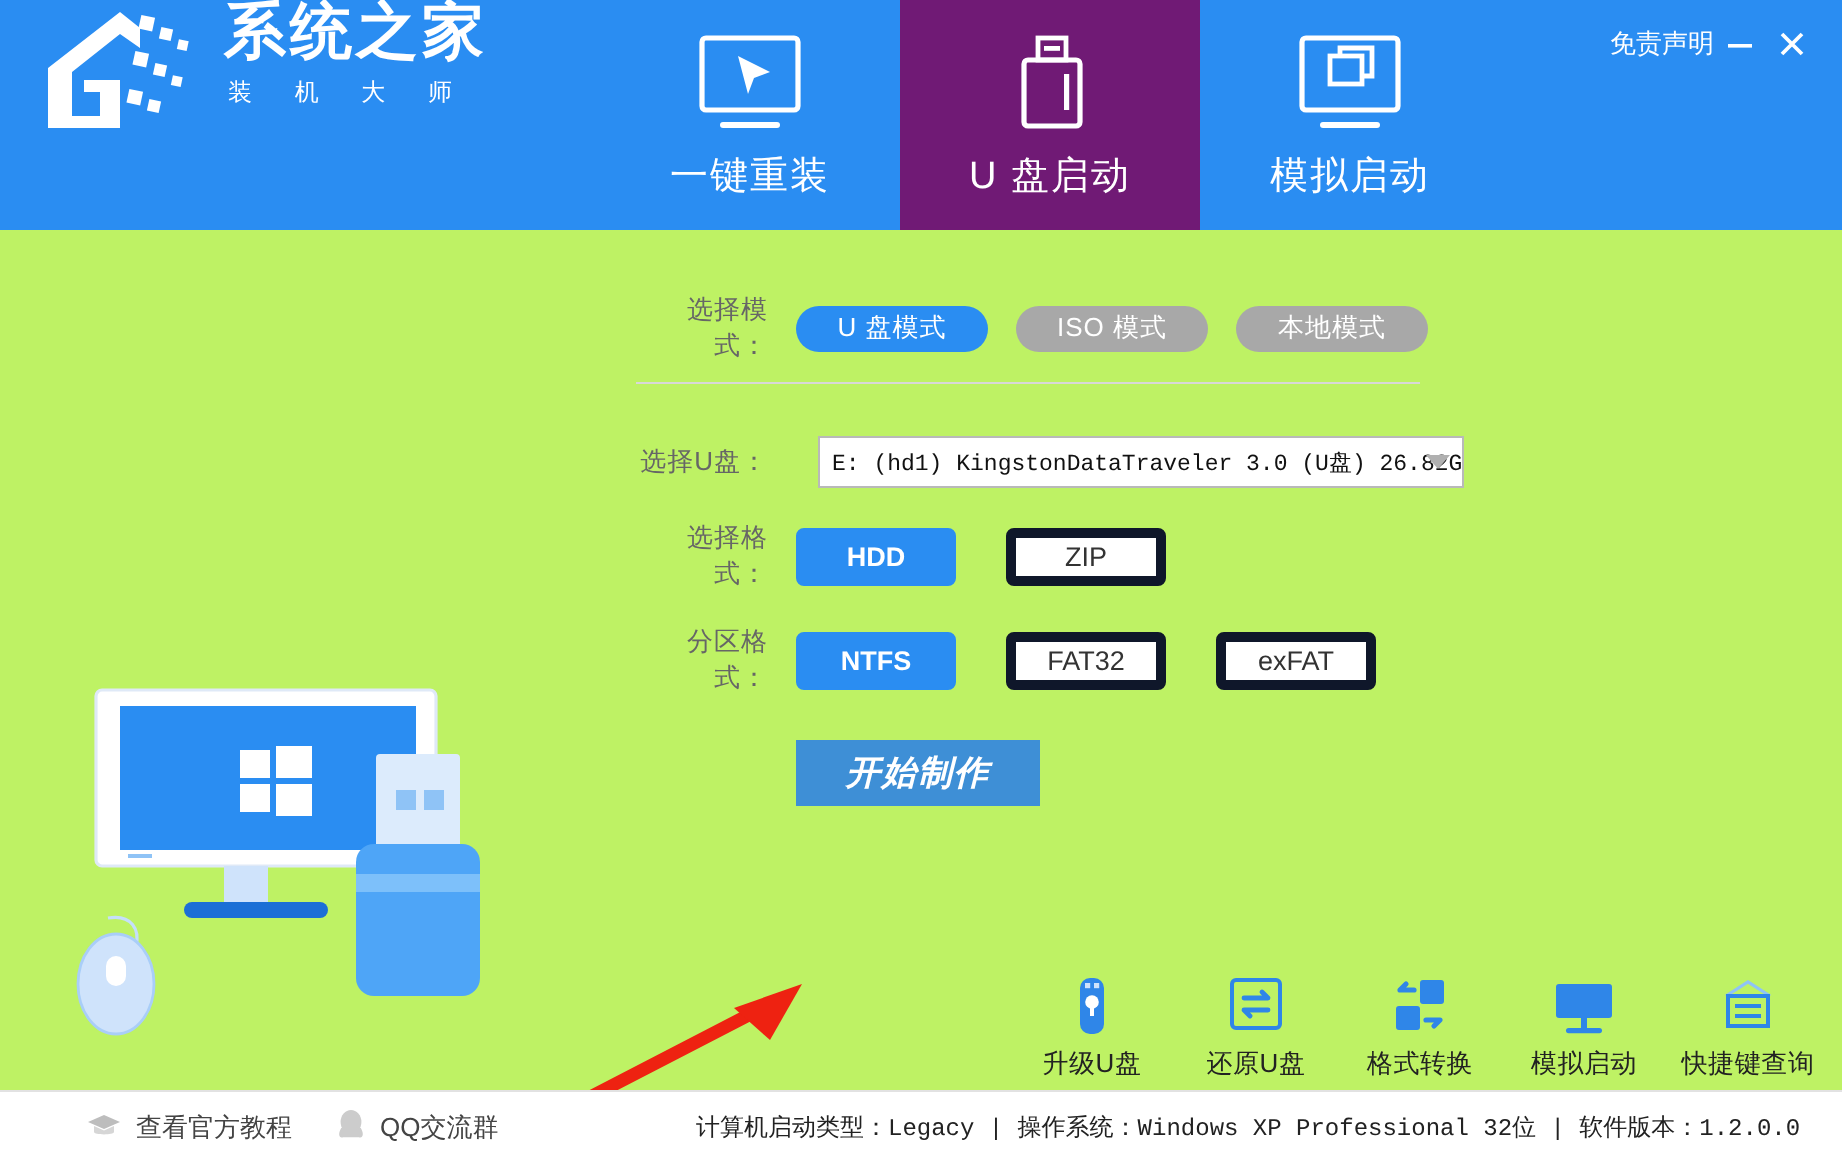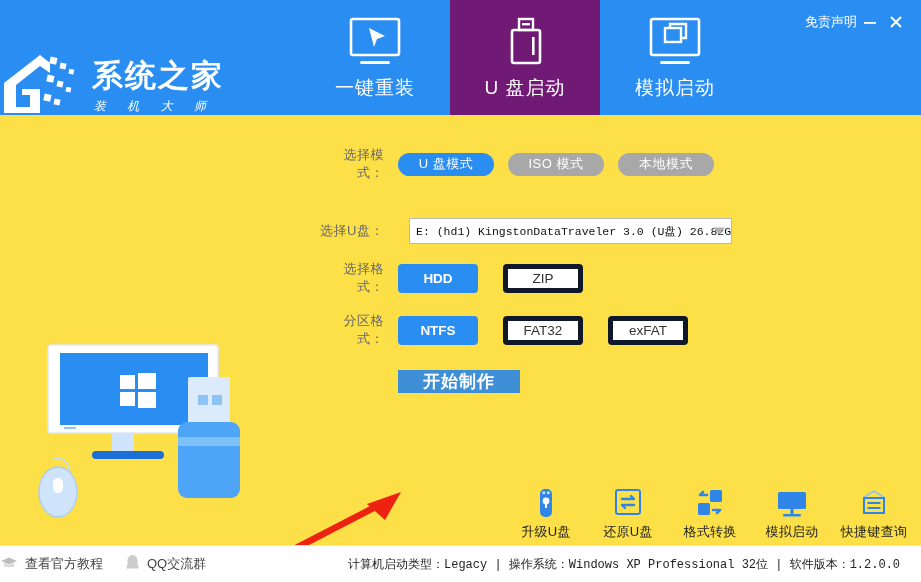--- a/index.html
+++ b/index.html
@@ -26,32 +26,33 @@
     height: 115px;
     background: #2a8df2;
     position: relative;
     flex: none;
     display: flex;
     align-items: stretch;
   }
   .logo-area {
     width: 300px;
     display: flex;
-    align-items: flex-end;
+    align-items: flex-start;
+    padding-left: 20px;
     box-sizing: border-box;
   }
   .logo-mark { width: 86px; height: 66px; flex: none; }
   .logo-text { margin-left: 6px; color: #fff; }
   .logo-title {
     font-size: 31px; font-weight: bold; letter-spacing: 2px;
     line-height: 1.05; white-space: nowrap;
   }
   .logo-sub {
     font-size: 12px; letter-spacing: 9px; margin-top: 5px;
-    white-space: nowrap; padding-left: 2px; font-style: italic;
+    white-space: nowrap; padding-left: 2px;
   }
 
   .tabs { display: flex; align-items: stretch; }
   .tab {
     width: 150px; height: 115px;
     display: flex; flex-direction: column;
     align-items: center; justify-content: center;
     color: #ffffff; cursor: pointer; box-sizing: border-box;
   }
   .tab.active { background: #701a75; }
@@ -64,21 +65,21 @@
     color: #ffffff;
   }
   .disclaimer { font-size: 13px; cursor: pointer; }
   .win-btn {
     width: 26px; height: 24px; display: flex;
     align-items: center; justify-content: center;
     cursor: pointer; font-size: 17px; line-height: 1;
   }
 
   
-  .body-area { flex: 1; position: relative; background: #fde047; }
+  .body-area { flex: 1; position: relative; background: #bef264; }
 
   .illustration { position: absolute; left: 30px; top: 222px; width: 260px; height: 190px; }
 
   .form { position: absolute; left: 318px; top: 28px; width: 420px; }
 
   .row { display: flex; align-items: center; margin-bottom: 0; }
   .row-label {
     font-size: 13px; color: #666; width: 66px;
     text-align: right; flex: none; letter-spacing: 0.5px;
   }
@@ -127,24 +128,24 @@
     margin-left: 14px;
   }
   .btn-rect.sel {
     background: #2a8df2; border-color: #2a8df2; color: #fff; font-weight: bold;
   }
   .btn-rect.gap2 { margin-left: 25px; }
 
   
   .start-wrap { margin-top: 22px; padding-left: 80px; }
   .start-btn {
-    width: 122px; height: 23px; background: #3e8fd6;
+    width: 122px; height: 33px; background: #3e8fd6;
     color: #fff; font-size: 17px; font-weight: bold;
     display: flex; align-items: center; justify-content: center;
-    cursor: pointer; letter-spacing: 1px;
+    cursor: pointer; letter-spacing: 1px; font-style: italic;
   }
 
   .tip {
     position: absolute; left: 308px; top: 466px;
     font-size: 13.5px; color: #222; letter-spacing: 0.3px;
     white-space: nowrap;
   }
 
   .arrow { position: absolute; left: 195px; top: 365px; pointer-events: none; }
 
@@ -159,21 +160,21 @@
   }
   .tool-icon { height: 34px; display: flex; align-items: flex-end; justify-content: center; }
   .tool-label { font-size: 13px; color: #222; margin-top: 4px; letter-spacing: 0.3px; }
 
   
   .statusbar {
     height: 36px; flex: none; border-top: 1px solid #e2e2e2;
     display: flex; align-items: center; background: #fff;
     position: relative;
   }
-  .status-left { display: flex; align-items: center; gap: 22px; }
+  .status-left { display: flex; align-items: center; gap: 22px; margin-left: 43px; }
   .status-link {
     display: flex; align-items: center; gap: 7px;
     font-size: 13px; color: #444; cursor: pointer;
   }
   .status-right {
     position: absolute; left: 348px; top: 50%; transform: translateY(-50%);
     font-family: "Liberation Mono", "DejaVu Sans Mono", monospace;
     font-size: 12px; color: #222; white-space: nowrap; text-align: right;
   }
 </style>

